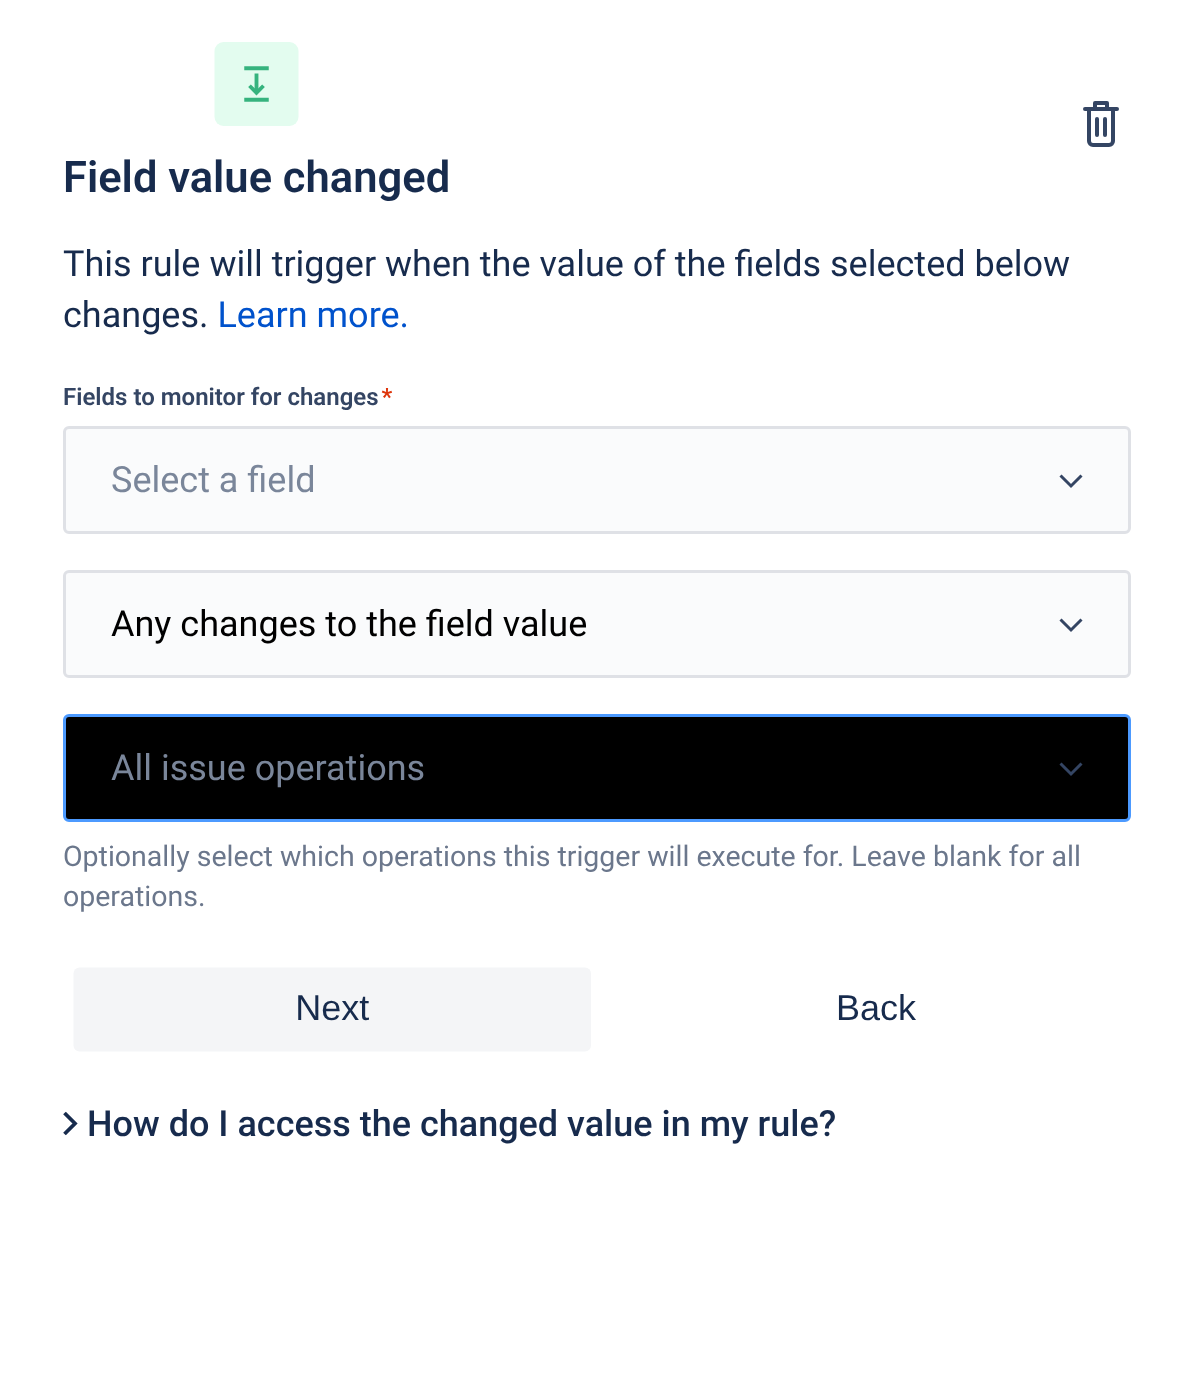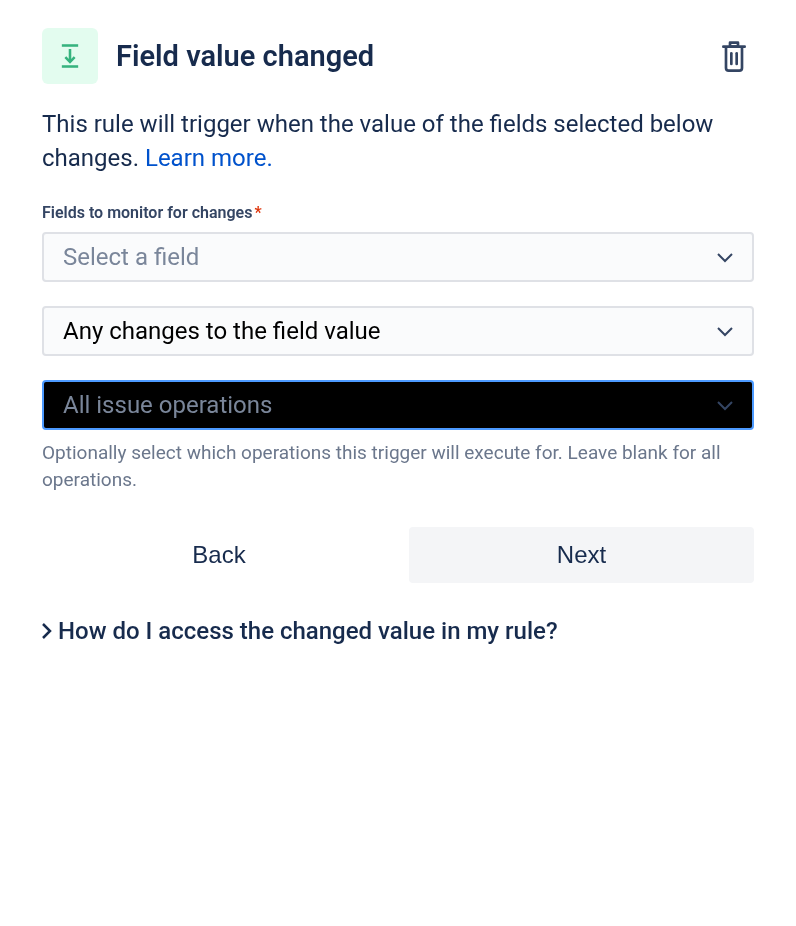--- a/index.html
+++ b/index.html
@@ -17,20 +17,21 @@
     .header {
       display: flex;
       align-items: center;
       justify-content: space-between;
       margin-bottom: 24px;
     }
     .header-left {
       display: flex;
       align-items: center;
       gap: 18px;
+      flex-direction: column;
     }
     .trigger-icon {
       width: 56px;
       height: 56px;
       background: #E3FCEF;
       border-radius: 6px;
       display: flex;
       align-items: center;
       justify-content: center;
     }
@@ -77,25 +78,25 @@
       margin-bottom: 10px;
     }
     .required {
       color: #DE350B;
       margin-left: 2px;
     }
     .select-box {
       border: 2px solid #DFE1E6;
       border-radius: 4px;
       background: #FAFBFC;
-      height: 50px;
+      height: 72px;
       display: flex;
       align-items: center;
       justify-content: space-between;
-      padding: 0 19px;
+      padding: 0 30px;
       cursor: pointer;
       font-size: 24px;
     }
     .select-box.focused {
       border-color: #4C9AFF;
       background: #000000;
     }
     .select-text {
       color: #000000;
     }
@@ -215,22 +216,22 @@
     <span class="chevron">
       <svg width="16" height="10" viewBox="0 0 16 10">
           <path d="M1 1 L8 8 L15 1" fill="none" stroke="#344563" stroke-width="2"></path>
         </svg>
     </span>
   </div>
   <p class="help-text">Optionally select which operations this trigger will execute for. Leave blank for all operations.</p>
 </div>
 
 <div class="button-row">
+  <button class="btn btn-next">Next</button>
   <button class="btn btn-back">Back</button>
-  <button class="btn btn-next">Next</button>
 </div>
 
 <div class="expand-row">
   <span class="expand-chevron">
     <svg width="10" height="16" viewBox="0 0 10 16">
         <path d="M1 1 L8 8 L1 15" fill="none" stroke="#172B4D" stroke-width="2.5"></path>
       </svg>
   </span>
   <span>How do I access the changed value in my rule?</span>
 </div>

